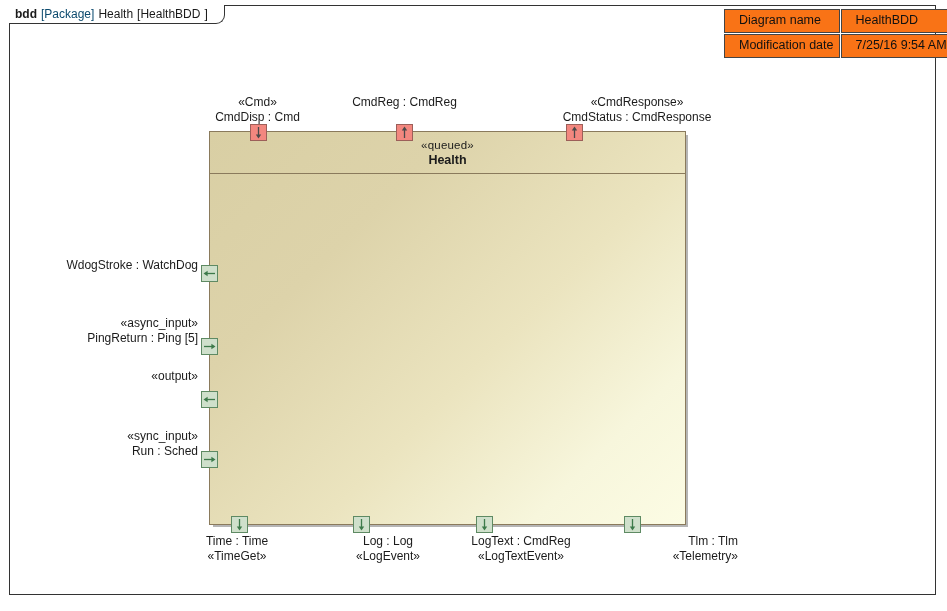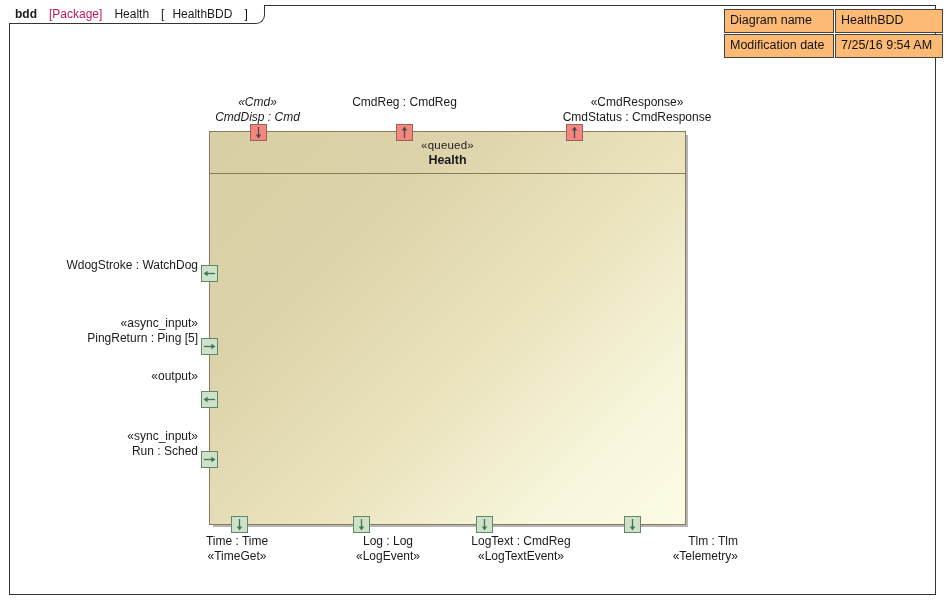--- a/index.html
+++ b/index.html
@@ -37,47 +37,46 @@
     border-right: 1px solid #333333;
     border-bottom: 1px solid #333333;
     background: #ffffff;
     padding: 0 16px 0 6px;
     display: flex;
     align-items: center;
     font-size: 12px;
     color: #1a1a1a;
     white-space: nowrap;
     border-bottom-right-radius: 9px;
-    gap: 8px;
   }
   #frame-tab .kind {
     font-weight: bold;
     margin-right: 4px;
   }
   #frame-tab .meta {
-    color: #be185d;
+    color: #0c4a6e;
     margin-right: 4px;
   }
   #frame-tab .name { margin-right: 4px; }
   #frame-tab .brk { letter-spacing: 0px; }
 
   
   #info-table {
     position: absolute;
     left: 723px;
     top: 8px;
     border-collapse: separate;
     border-spacing: 1px;
     font-size: 12.5px;
     color: #111111;
   }
   #info-table td {
     border: 1px solid #444444;
-    background: #fdba74;
-    padding: 2px 5px 3px 5px;
+    background: #f97316;
+    padding: 2px 5px 3px 14px;
     height: 17px;
     line-height: 17px;
     white-space: nowrap;
   }
   #info-table td.label { width: 98px; }
   #info-table td.value { width: 96px; }
 
   
   #health-block {
     position: absolute;
@@ -179,21 +178,21 @@
   </div>
   <div id="block-body"></div>
 </div>
 
 <div class="port flow" style="left:250px; top:124px;">
   <svg width="11" height="13" viewBox="0 0 11 13">
     <line x1="5.5" y1="1" x2="5.5" y2="10.5" stroke="#4a4a4a" stroke-width="1.3"></line>
     <polygon points="5.5,12.5 2.8,8.4 8.2,8.4" fill="#4a4a4a"></polygon>
   </svg>
 </div>
-<div class="port-label centered" style="left:175px; top:95px; width:165px;font-style:italic;">
+<div class="port-label centered" style="left:175px; top:95px; width:165px;">
   <span class="stereo">«Cmd»</span>
   <span class="sig">CmdDisp : Cmd</span>
 </div>
 
 <div class="port flow" style="left:396px; top:124px;">
   <svg width="11" height="13" viewBox="0 0 11 13">
     <line x1="5.5" y1="12" x2="5.5" y2="2.5" stroke="#4a4a4a" stroke-width="1.3"></line>
     <polygon points="5.5,0.5 2.8,4.6 8.2,4.6" fill="#4a4a4a"></polygon>
   </svg>
 </div>

